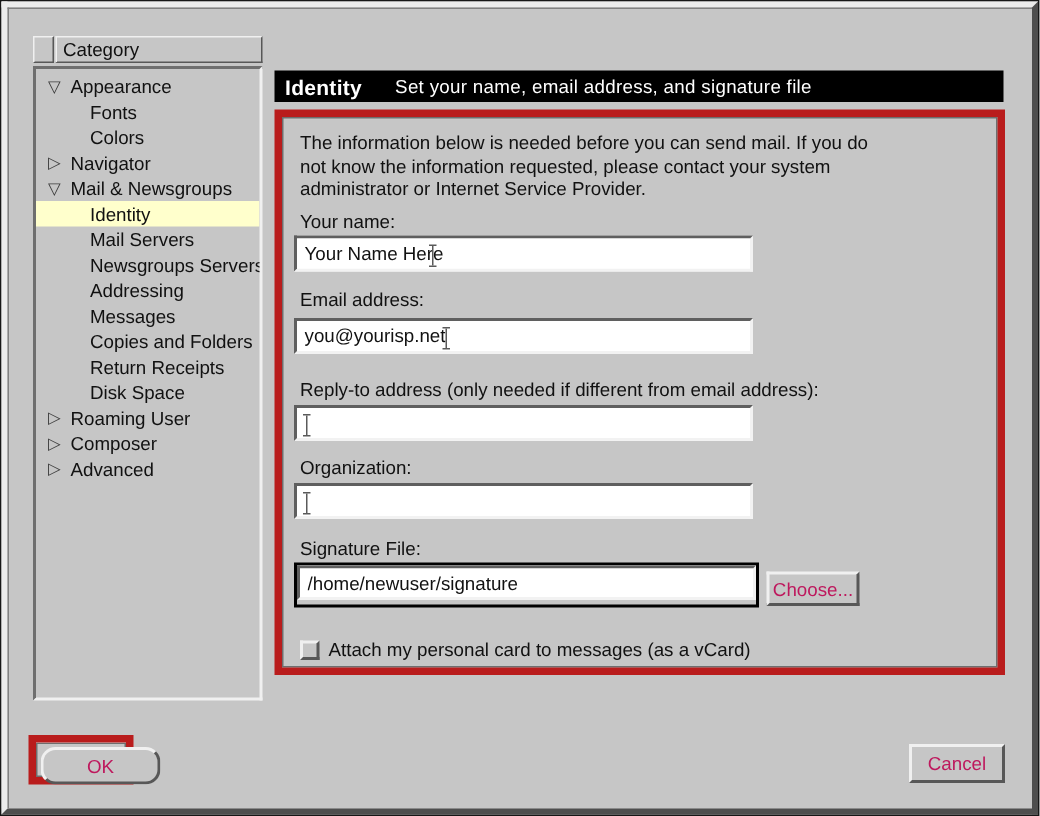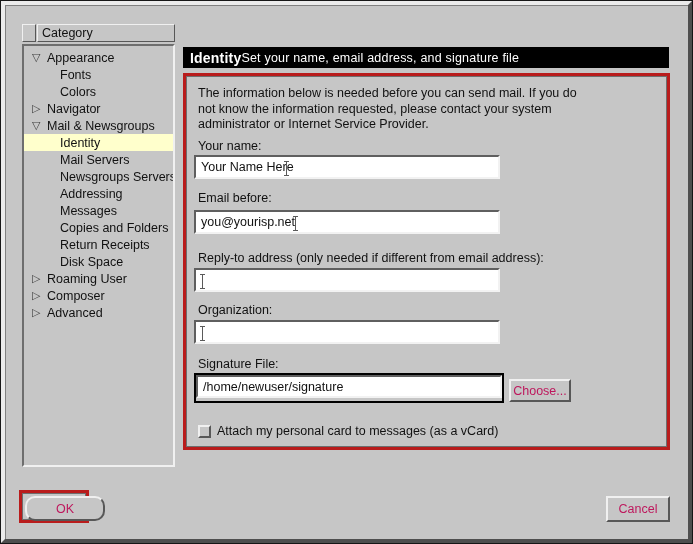--- a/index.html
+++ b/index.html
@@ -14,21 +14,21 @@
   .content { position:absolute; inset:0;
     border-top:1px solid #808080; border-left:1px solid #808080; }
 
   
   .raised { background:#c6c6c6;
     border-top:2px solid #f0f0f0; border-left:2px solid #f0f0f0;
     border-bottom:2px solid #575757; border-right:2px solid #575757; }
   .raised1 { background:#c6c6c6;
     border-top:1px solid #f0f0f0; border-left:1px solid #f0f0f0;
     border-bottom:1px solid #575757; border-right:1px solid #575757; }
-  .etched { border:3px solid #b91c1c; box-shadow: inset 0 0 0 1px #6e6e6e; }
+  .etched { border:5px solid #b91c1c; box-shadow: inset 0 0 0 1px #6e6e6e; }
 
   
   .tree { position:absolute; left:16px; top:18px; width:153px; height:443px; }
   .tree-header { position:absolute; left:0; top:0; right:0; height:18px; display:flex; }
   .tree-header-stub { width:14px; height:18px; margin-right:1px; }
   .tree-header-cell { flex:1; height:18px; font-size:12.5px; color:#111;
     display:flex; align-items:center; padding-left:4px; }
   .tree-list { position:absolute; left:0; right:0; top:20px; bottom:0;
     border-top:2px solid #6e6e6e; border-left:2px solid #6e6e6e;
     border-bottom:2px solid #f0f0f0; border-right:2px solid #f0f0f0;
@@ -36,21 +36,21 @@
   .trow { height:17px; display:flex; align-items:center; font-size:12.5px; color:#111;
     white-space:nowrap; }
   .trow .arrow { width:15px; margin-left:8px; font-size:11px; color:#3c3c3c; text-align:left; }
   .trow.lvl1 { padding-left:36px; }
   .trow.sel { background:#ffffcc; }
 
   
   .title-bar { position:absolute; left:177px; top:41px; width:486px; height:21px;
     background:#000; color:#fff; display:flex; align-items:center; }
   .title-bar .title { font-size:14px; font-weight:bold; margin-left:7px; letter-spacing:.2px; }
-  .title-bar .subtitle { font-size:12.5px; letter-spacing:.2px; }
+  .title-bar .subtitle { font-size:12.5px; margin-left:22px; letter-spacing:.2px; }
 
   
   .frame { position:absolute; left:177px; top:67px; width:487px; height:377px; }
   .intro { position:absolute; left:12px; top:10px; font-size:12.5px; color:#111;
     line-height:15.5px; white-space:nowrap; }
   .flabel { position:absolute; left:12px; font-size:12.5px; color:#111; white-space:nowrap; }
   .tf { position:absolute; left:8px; width:306px; height:24px; background:#fff;
     border-top:2px solid #5f5f5f; border-left:2px solid #5f5f5f;
     border-bottom:2px solid #f2f2f2; border-right:2px solid #f2f2f2; }
   .tf input { position:absolute; inset:0; border:none; outline:none; background:#fff;
@@ -158,21 +158,21 @@
       <div>not know the information requested, please contact your system</div>
       <div>administrator or Internet Service Provider.</div>
     </div>
 
     <div class="flabel" style="top:63px">Your name:</div>
     <div class="tf" style="top:79px">
       <input type="text" value="Your Name Here" style="">
       <span class="ibeam" style="left:88px"></span>
     </div>
 
-    <div class="flabel" style="top:115px">Email before:</div>
+    <div class="flabel" style="top:115px">Email address:</div>
     <div class="tf" style="top:134px">
       <input type="text" value="you@yourisp.net" style="">
       <span class="ibeam" style="left:97px"></span>
     </div>
 
     <div class="flabel" style="top:175px">Reply-to address (only needed if different from email address):</div>
     <div class="tf" style="top:192px">
       <input type="text" value="" style="">
       <span class="ibeam" style="left:4px"></span>
     </div>

